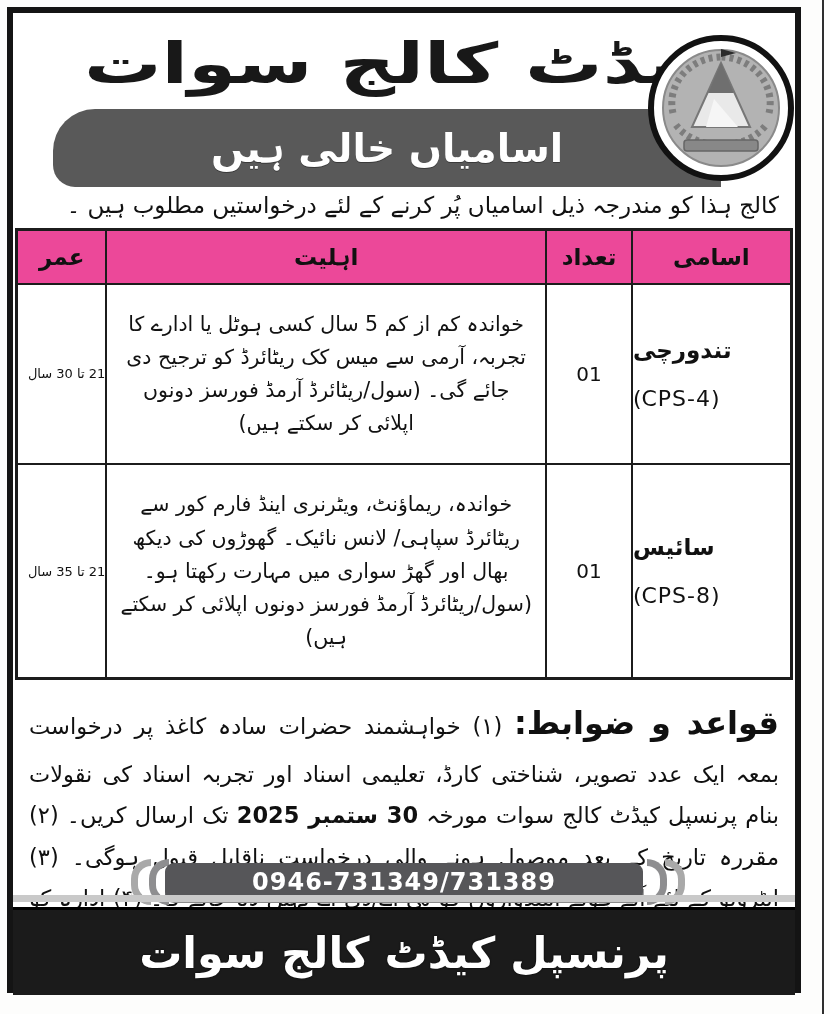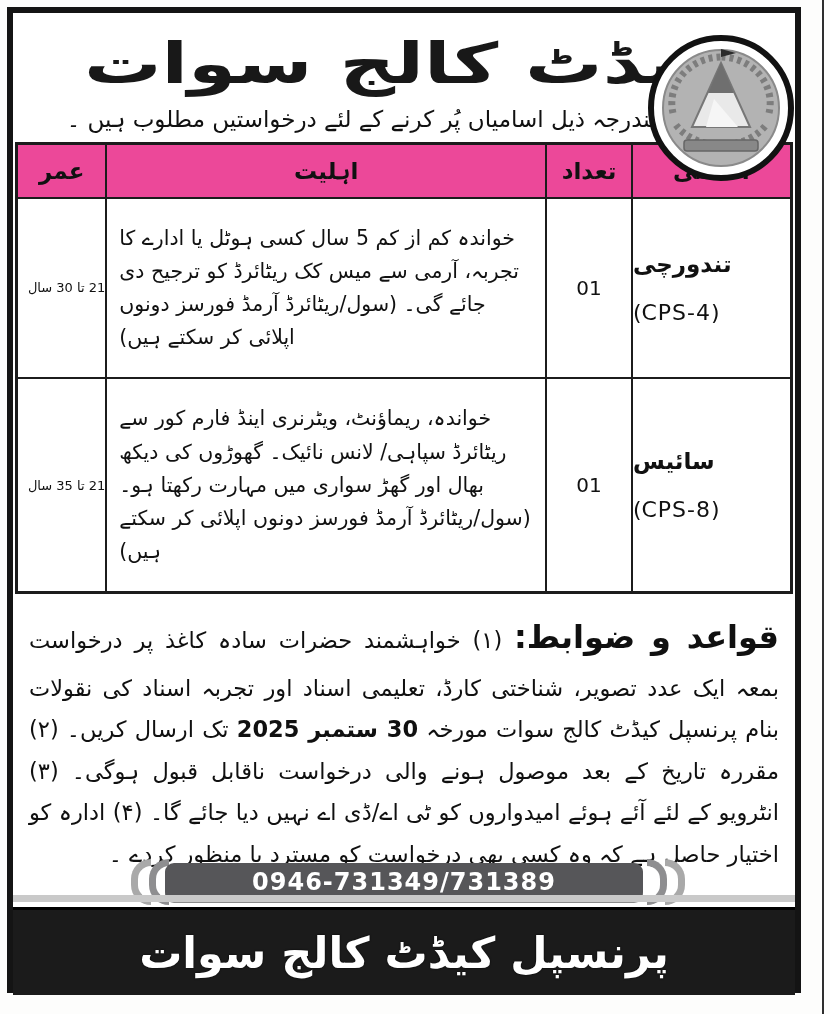--- a/index.html
+++ b/index.html
@@ -35,21 +35,21 @@
                border:3px solid #1c1c1c; background:#fff; }
   table.jobs th, table.jobs td { border:2px solid #1c1c1c; vertical-align:middle; color:#111; }
   table.jobs th { height:54px; background:#ec4899; font-size:23px; font-weight:bold; text-align:center; }
   .col-post  { width:160px; }
   .col-count { width:86px;  }
   .col-elig  { width:442px; }
   .col-age   { width:90px;  }
   td.post { text-align:left; font-size:23px; font-weight:bold; line-height:2.1; }
   td.post .scale { font-weight:normal; font-size:22px; letter-spacing:1px; }
   td.count { text-align:center; font-size:20px; }
-  td.elig { padding:23px 12px; font-size:20.5px; line-height:1.62; text-align:left; }
+  td.elig { padding:23px 12px; font-size:20.5px; line-height:1.62; text-align:center; }
   td.age { font-size:13px; }
   tr.r1 td { height:154px; }
   tr.r2 td { height:172px; }
 
   
   .rules { margin:14px 16px 0; direction:rtl; font-size:22.5px; line-height:1.85;
            text-align:justify; color:#101010; }
   .rules .hd { font-weight:bold; font-size:32px; }
   .rules .date { font-weight:bold; }
 
@@ -80,20 +80,25 @@
 <div class="page">
   <div class="col-rule"></div>
 
   <div class="ad-frame">
     <div class="ad-inner">
 
       <div class="title-row">
         <span class="t">کیڈٹ کالج سوات</span>
       </div>
 
+      <div class="banner-row">
+        <div class="vacancy-banner">
+          <span class="b">اسامیاں خالی ہیں</span>
+        </div>
+      </div>
 
       <div class="logo-wrap">
         <svg width="150" height="150" viewBox="0 0 150 150">
           <circle cx="75" cy="73" r="70" fill="#ffffff" stroke="#121212" stroke-width="6"></circle>
           <circle cx="75" cy="73" r="58" fill="#b3b3b3" stroke="#8a8a8a" stroke-width="2"></circle>
           <path d="M27,78 A50,46 0 0 1 75,22" fill="none" stroke="#7d7d7d" stroke-width="7" stroke-dasharray="4 4"></path>
           <path d="M123,78 A50,46 0 0 0 75,22" fill="none" stroke="#7d7d7d" stroke-width="7" stroke-dasharray="4 4"></path>
           <path d="M30,90 A52,40 0 0 0 120,90" fill="none" stroke="#7d7d7d" stroke-width="7" stroke-dasharray="4 4"></path>
           <path d="M75,28 L104,92 L46,92 Z" fill="#e9e9e9" stroke="#777" stroke-width="2"></path>
           <path d="M75,28 L88,58 L62,58 Z" fill="#6f6f6f"></path>

